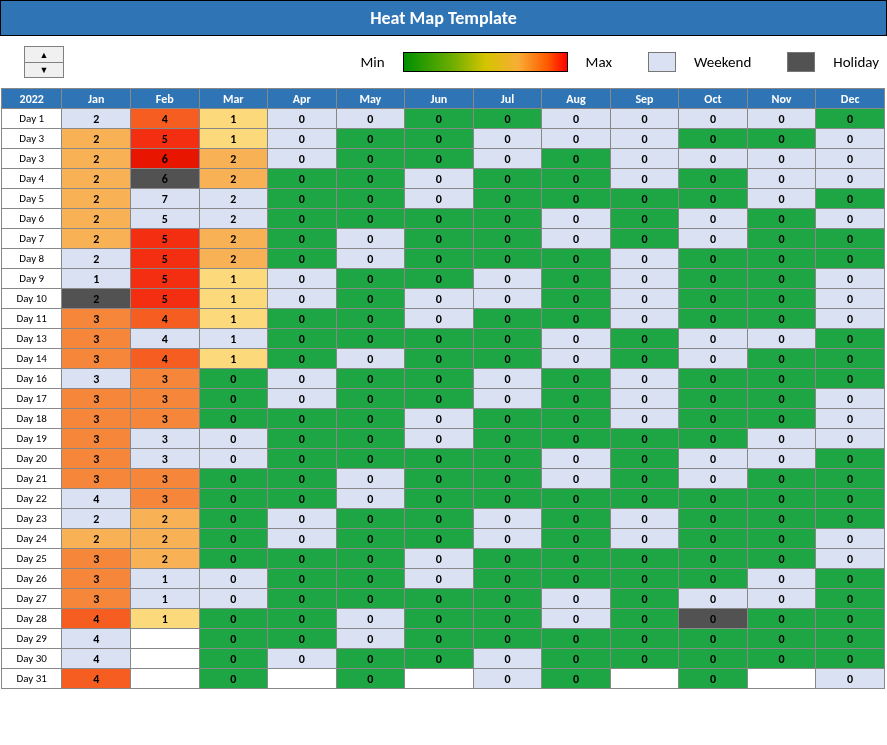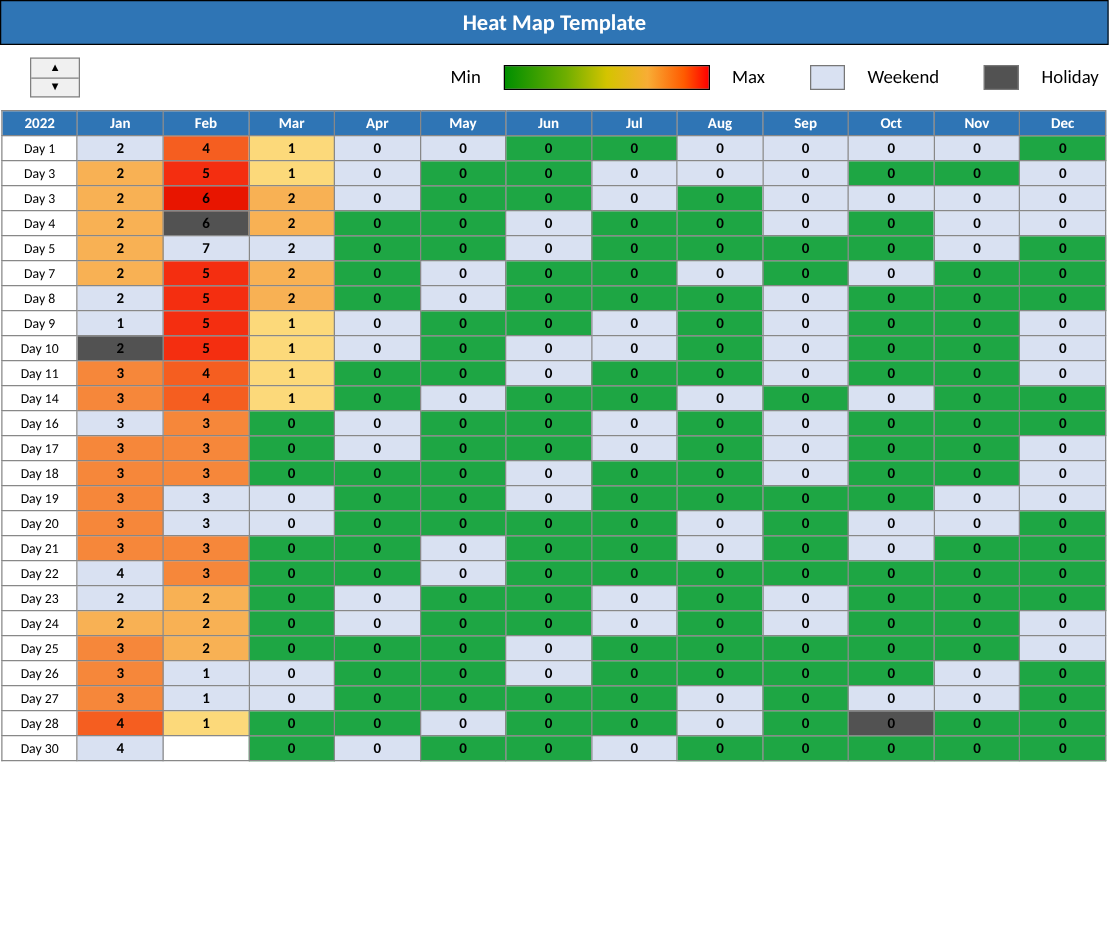--- a/index.html
+++ b/index.html
@@ -130,20 +130,35 @@
         <td class="cell" style="background: rgb(30, 166, 68);">0</td>
         <td class="cell" style="background: rgb(217, 225, 242);">0</td>
         <td class="cell" style="background: rgb(30, 166, 68);">0</td>
         <td class="cell" style="background: rgb(30, 166, 68);">0</td>
         <td class="cell" style="background: rgb(30, 166, 68);">0</td>
         <td class="cell" style="background: rgb(30, 166, 68);">0</td>
         <td class="cell" style="background: rgb(217, 225, 242);">0</td>
         <td class="cell" style="background: rgb(30, 166, 68);">0</td>
       </tr>
       <tr>
+        <td class="dayhdr">Day 6</td>
+        <td class="cell" style="background: rgb(248, 177, 84);">2</td>
+        <td class="cell" style="background: rgb(217, 225, 242);">5</td>
+        <td class="cell" style="background: rgb(217, 225, 242);">2</td>
+        <td class="cell" style="background: rgb(30, 166, 68);">0</td>
+        <td class="cell" style="background: rgb(30, 166, 68);">0</td>
+        <td class="cell" style="background: rgb(30, 166, 68);">0</td>
+        <td class="cell" style="background: rgb(30, 166, 68);">0</td>
+        <td class="cell" style="background: rgb(217, 225, 242);">0</td>
+        <td class="cell" style="background: rgb(30, 166, 68);">0</td>
+        <td class="cell" style="background: rgb(217, 225, 242);">0</td>
+        <td class="cell" style="background: rgb(30, 166, 68);">0</td>
+        <td class="cell" style="background: rgb(217, 225, 242);">0</td>
+      </tr>
+      <tr>
         <td class="dayhdr">Day 7</td>
         <td class="cell" style="background: rgb(248, 177, 84);">2</td>
         <td class="cell" style="background: rgb(244, 46, 16);">5</td>
         <td class="cell" style="background: rgb(248, 177, 84);">2</td>
         <td class="cell" style="background: rgb(30, 166, 68);">0</td>
         <td class="cell" style="background: rgb(217, 225, 242);">0</td>
         <td class="cell" style="background: rgb(30, 166, 68);">0</td>
         <td class="cell" style="background: rgb(30, 166, 68);">0</td>
         <td class="cell" style="background: rgb(217, 225, 242);">0</td>
         <td class="cell" style="background: rgb(30, 166, 68);">0</td>
@@ -205,20 +220,35 @@
         <td class="cell" style="background: rgb(30, 166, 68);">0</td>
         <td class="cell" style="background: rgb(217, 225, 242);">0</td>
         <td class="cell" style="background: rgb(30, 166, 68);">0</td>
         <td class="cell" style="background: rgb(30, 166, 68);">0</td>
         <td class="cell" style="background: rgb(217, 225, 242);">0</td>
         <td class="cell" style="background: rgb(30, 166, 68);">0</td>
         <td class="cell" style="background: rgb(30, 166, 68);">0</td>
         <td class="cell" style="background: rgb(217, 225, 242);">0</td>
       </tr>
       <tr>
+        <td class="dayhdr">Day 13</td>
+        <td class="cell" style="background: rgb(246, 135, 58);">3</td>
+        <td class="cell" style="background: rgb(217, 225, 242);">4</td>
+        <td class="cell" style="background: rgb(217, 225, 242);">1</td>
+        <td class="cell" style="background: rgb(30, 166, 68);">0</td>
+        <td class="cell" style="background: rgb(30, 166, 68);">0</td>
+        <td class="cell" style="background: rgb(30, 166, 68);">0</td>
+        <td class="cell" style="background: rgb(30, 166, 68);">0</td>
+        <td class="cell" style="background: rgb(217, 225, 242);">0</td>
+        <td class="cell" style="background: rgb(30, 166, 68);">0</td>
+        <td class="cell" style="background: rgb(217, 225, 242);">0</td>
+        <td class="cell" style="background: rgb(217, 225, 242);">0</td>
+        <td class="cell" style="background: rgb(30, 166, 68);">0</td>
+      </tr>
+      <tr>
         <td class="dayhdr">Day 14</td>
         <td class="cell" style="background: rgb(246, 135, 58);">3</td>
         <td class="cell" style="background: rgb(245, 94, 32);">4</td>
         <td class="cell" style="background: rgb(252, 217, 122);">1</td>
         <td class="cell" style="background: rgb(30, 166, 68);">0</td>
         <td class="cell" style="background: rgb(217, 225, 242);">0</td>
         <td class="cell" style="background: rgb(30, 166, 68);">0</td>
         <td class="cell" style="background: rgb(30, 166, 68);">0</td>
         <td class="cell" style="background: rgb(217, 225, 242);">0</td>
         <td class="cell" style="background: rgb(30, 166, 68);">0</td>
@@ -415,28 +445,58 @@
         <td class="cell" style="background: rgb(217, 225, 242);">0</td>
         <td class="cell" style="background: rgb(30, 166, 68);">0</td>
         <td class="cell" style="background: rgb(30, 166, 68);">0</td>
         <td class="cell" style="background: rgb(217, 225, 242);">0</td>
         <td class="cell" style="background: rgb(30, 166, 68);">0</td>
         <td class="cell" style="background: rgb(82, 82, 82);">0</td>
         <td class="cell" style="background: rgb(30, 166, 68);">0</td>
         <td class="cell" style="background: rgb(30, 166, 68);">0</td>
       </tr>
       <tr>
+        <td class="dayhdr">Day 29</td>
+        <td class="cell" style="background: rgb(217, 225, 242);">4</td>
+        <td class="cell" style="background: rgb(255, 255, 255);"></td>
+        <td class="cell" style="background: rgb(30, 166, 68);">0</td>
+        <td class="cell" style="background: rgb(30, 166, 68);">0</td>
+        <td class="cell" style="background: rgb(217, 225, 242);">0</td>
+        <td class="cell" style="background: rgb(30, 166, 68);">0</td>
+        <td class="cell" style="background: rgb(30, 166, 68);">0</td>
+        <td class="cell" style="background: rgb(30, 166, 68);">0</td>
+        <td class="cell" style="background: rgb(30, 166, 68);">0</td>
+        <td class="cell" style="background: rgb(30, 166, 68);">0</td>
+        <td class="cell" style="background: rgb(30, 166, 68);">0</td>
+        <td class="cell" style="background: rgb(30, 166, 68);">0</td>
+      </tr>
+      <tr>
         <td class="dayhdr">Day 30</td>
         <td class="cell" style="background: rgb(217, 225, 242);">4</td>
         <td class="cell" style="background: rgb(255, 255, 255);"></td>
         <td class="cell" style="background: rgb(30, 166, 68);">0</td>
         <td class="cell" style="background: rgb(217, 225, 242);">0</td>
         <td class="cell" style="background: rgb(30, 166, 68);">0</td>
         <td class="cell" style="background: rgb(30, 166, 68);">0</td>
         <td class="cell" style="background: rgb(217, 225, 242);">0</td>
         <td class="cell" style="background: rgb(30, 166, 68);">0</td>
         <td class="cell" style="background: rgb(30, 166, 68);">0</td>
         <td class="cell" style="background: rgb(30, 166, 68);">0</td>
         <td class="cell" style="background: rgb(30, 166, 68);">0</td>
         <td class="cell" style="background: rgb(30, 166, 68);">0</td>
+      </tr>
+      <tr>
+        <td class="dayhdr">Day 31</td>
+        <td class="cell" style="background: rgb(245, 94, 32);">4</td>
+        <td class="cell" style="background: rgb(255, 255, 255);"></td>
+        <td class="cell" style="background: rgb(30, 166, 68);">0</td>
+        <td class="cell" style="background: rgb(255, 255, 255);"></td>
+        <td class="cell" style="background: rgb(30, 166, 68);">0</td>
+        <td class="cell" style="background: rgb(255, 255, 255);"></td>
+        <td class="cell" style="background: rgb(217, 225, 242);">0</td>
+        <td class="cell" style="background: rgb(30, 166, 68);">0</td>
+        <td class="cell" style="background: rgb(255, 255, 255);"></td>
+        <td class="cell" style="background: rgb(30, 166, 68);">0</td>
+        <td class="cell" style="background: rgb(255, 255, 255);"></td>
+        <td class="cell" style="background: rgb(217, 225, 242);">0</td>
       </tr>
     </tbody>
 </table>
 
 </body></html>

